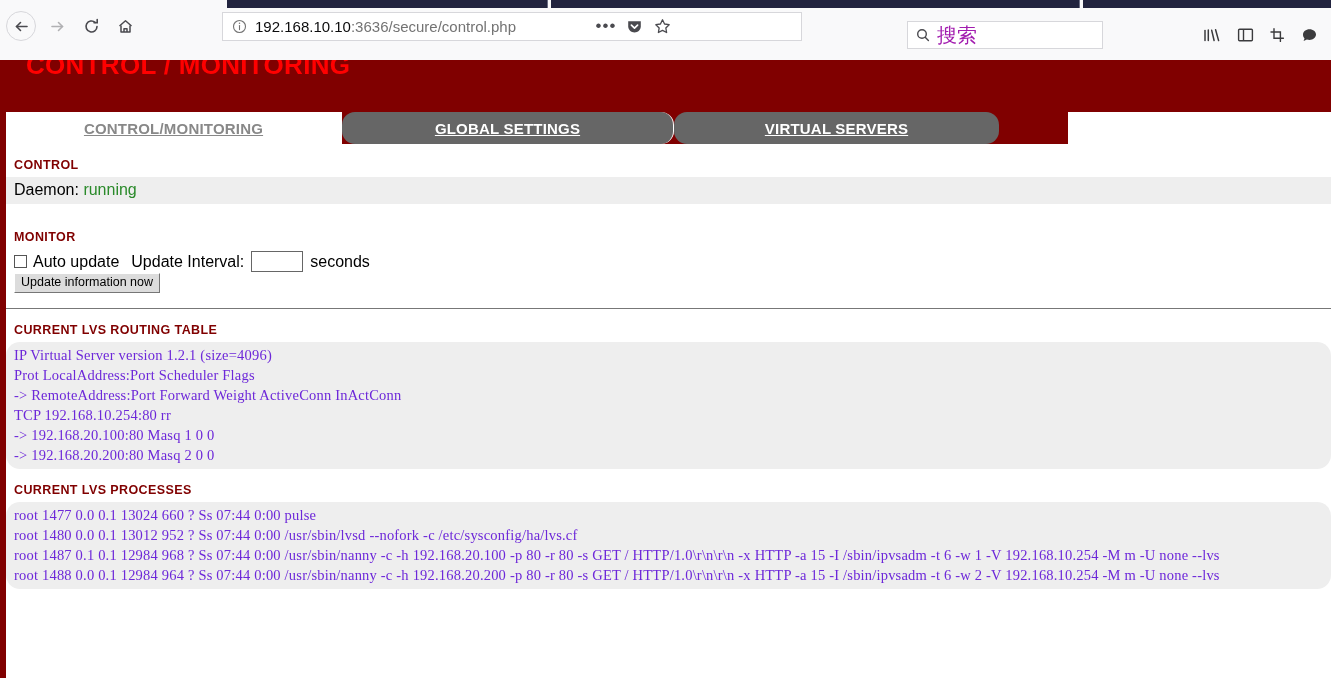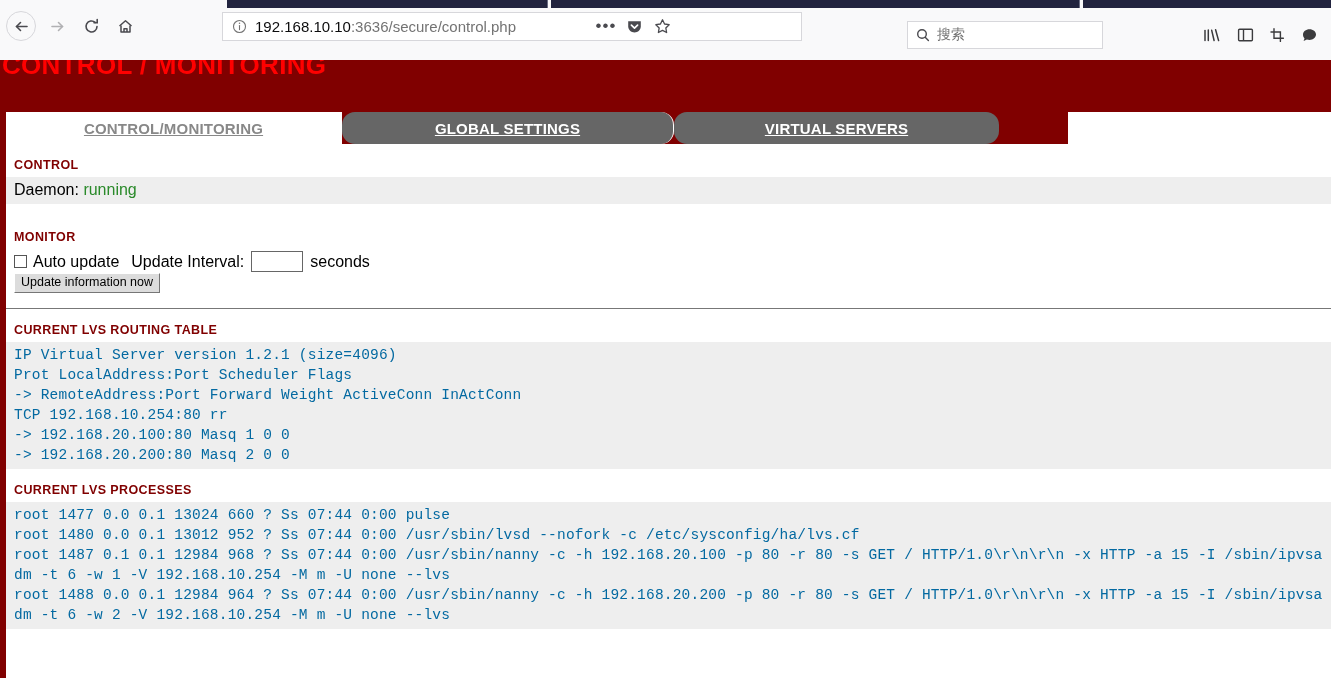--- a/index.html
+++ b/index.html
@@ -125,22 +125,22 @@
     align-items: center;
   }
   #search-icon-wrap {
     margin-left: 8px;
     margin-right: 7px;
     color: #4a4a4f;
     display: flex;
     align-items: center;
   }
   #search-placeholder {
-    font-size: 14px;
-    color: #737373;
+    font-size: 20px;
+    color: #a21caf;
     white-space: nowrap;
   }
   .right-btn {
     position: absolute;
     top: 14px;
     width: 26px;
     height: 26px;
     display: flex;
     align-items: center;
     justify-content: center;
@@ -161,21 +161,21 @@
   }
   #page-banner {
     position: relative;
     width: 1331px;
     height: 52px;
     background: #800000;
     overflow: hidden;
   }
   #page-banner-title {
     position: absolute;
-    left: 2px;
+    left: 26px;
     top: -10px;
     font-size: 26px;
     font-weight: bold;
     color: #ff0000;
     letter-spacing: 0.3px;
     white-space: nowrap;
   }
 
   #page-body {
     position: relative;
@@ -278,28 +278,29 @@
     border-right: 1px solid #767676;
     border-bottom: 1px solid #767676;
     font-family: "Liberation Sans", sans-serif;
     font-size: 12.5px;
     color: #000000;
     line-height: 15px;
   }
 
   .mono-block {
     background: #eeeeee;
-    font-family: Liberation Mono, monospace;
+    font-family: Liberation Serif, serif;
     font-size: 14.5px;
     line-height: 20px;
-    color: #0369a1;
+    color: #6d28d9;
     padding: 3px 8px 4px 8px;
     white-space: pre-wrap;
     word-break: break-all;
     letter-spacing: 0.2px;
+    border-radius: 14px;
   }
   .mono-block div { min-height: 20px; }
 
   #hscroll {
     position: absolute;
     left: 0;
     bottom: 0;
     width: 1331px;
     height: 14px;
     background: #f0f0f0;

